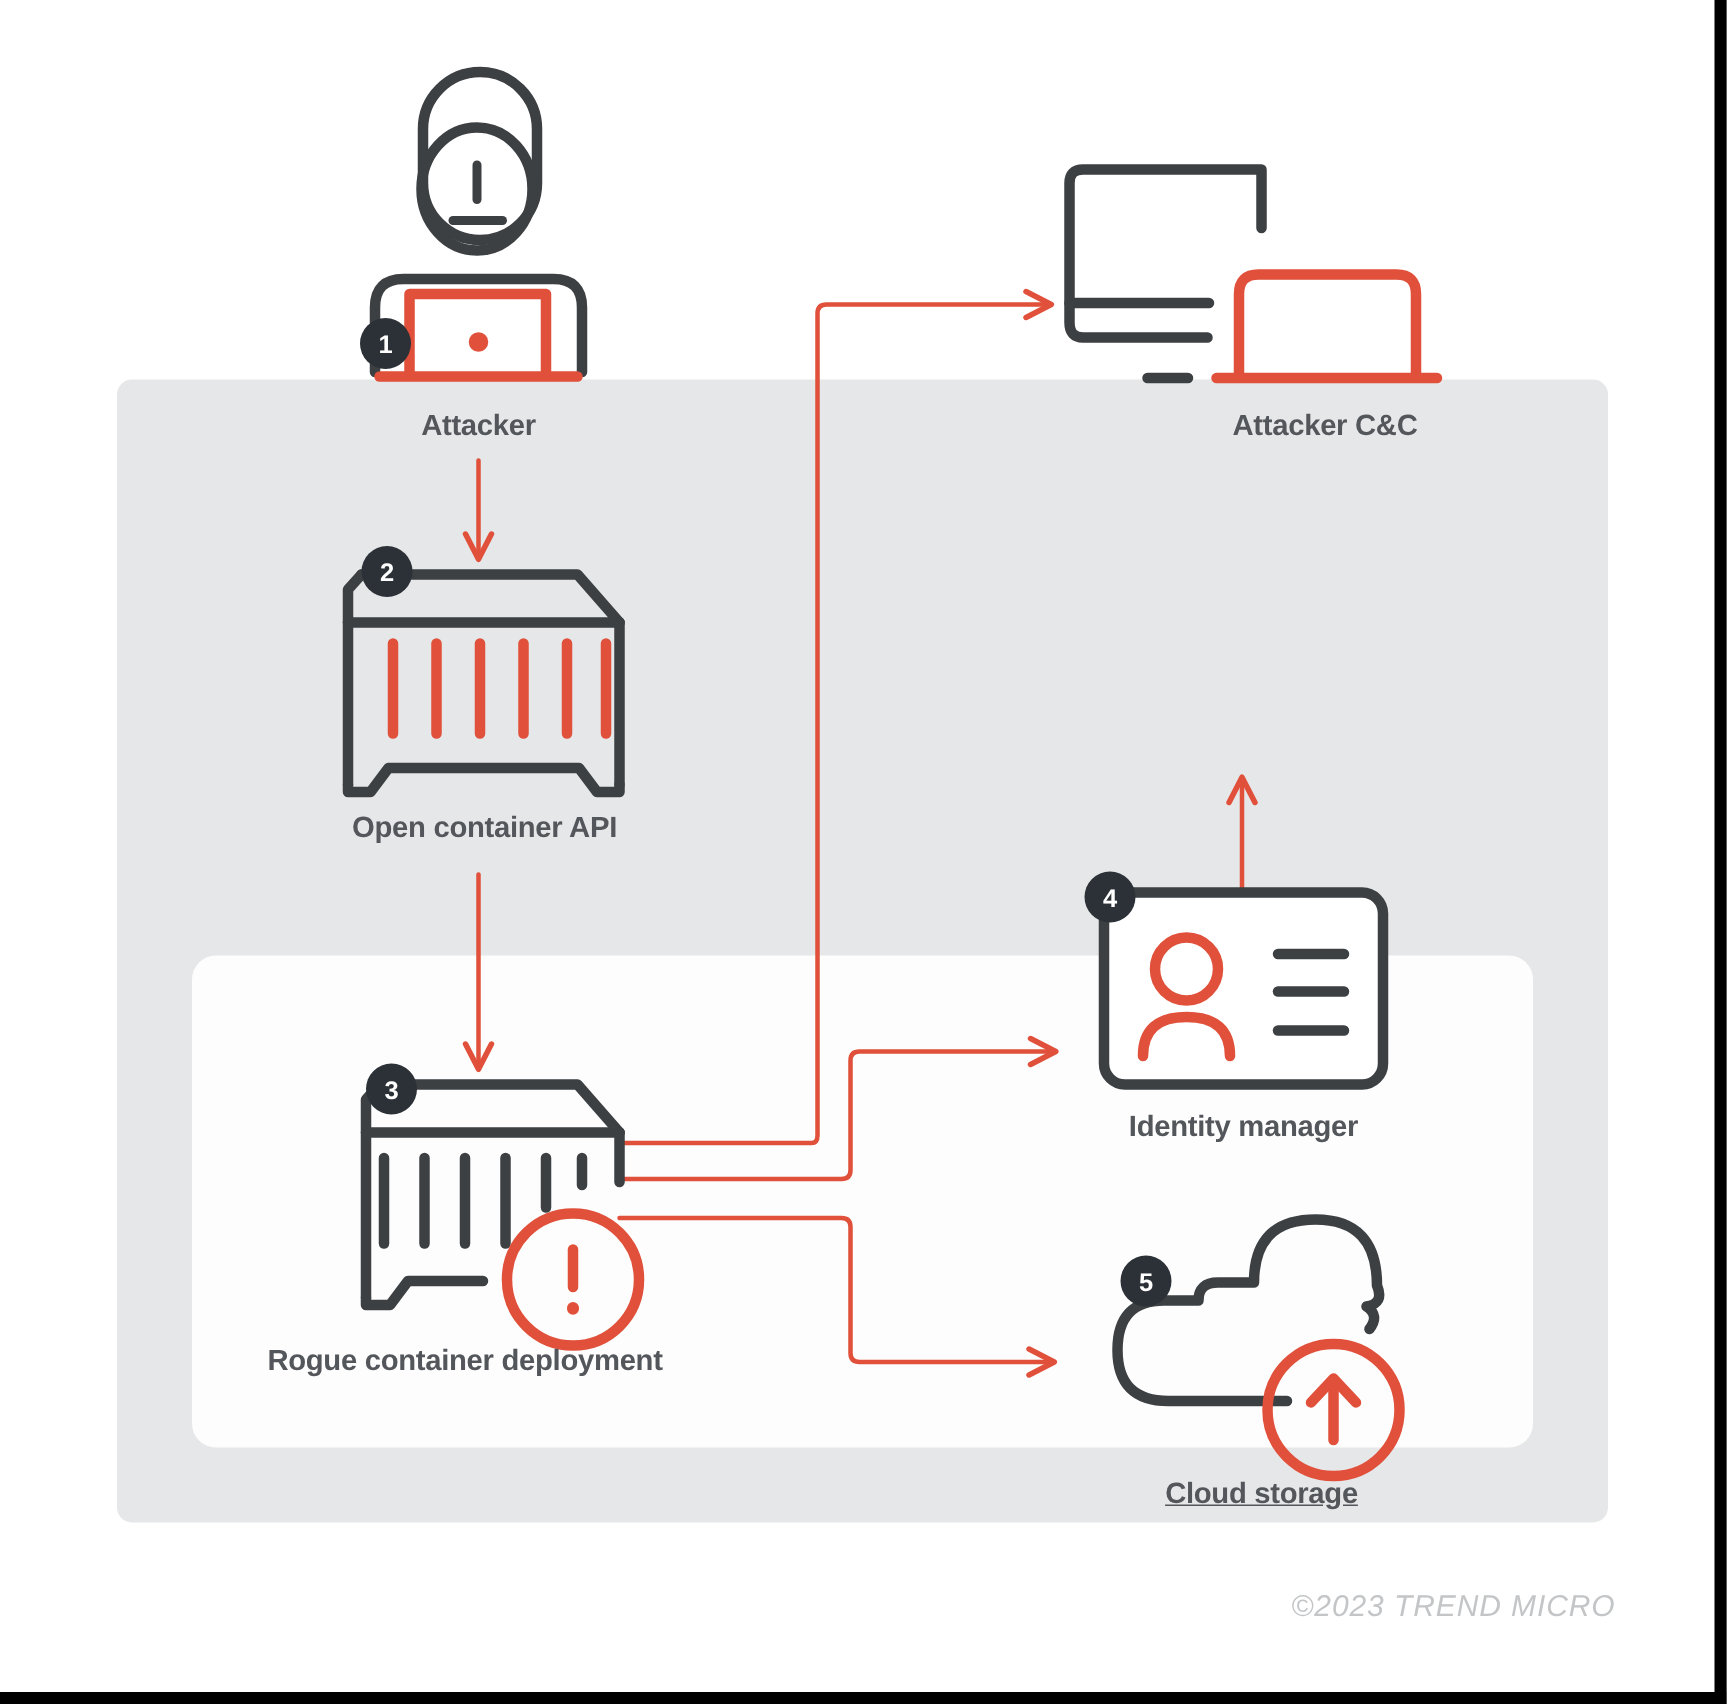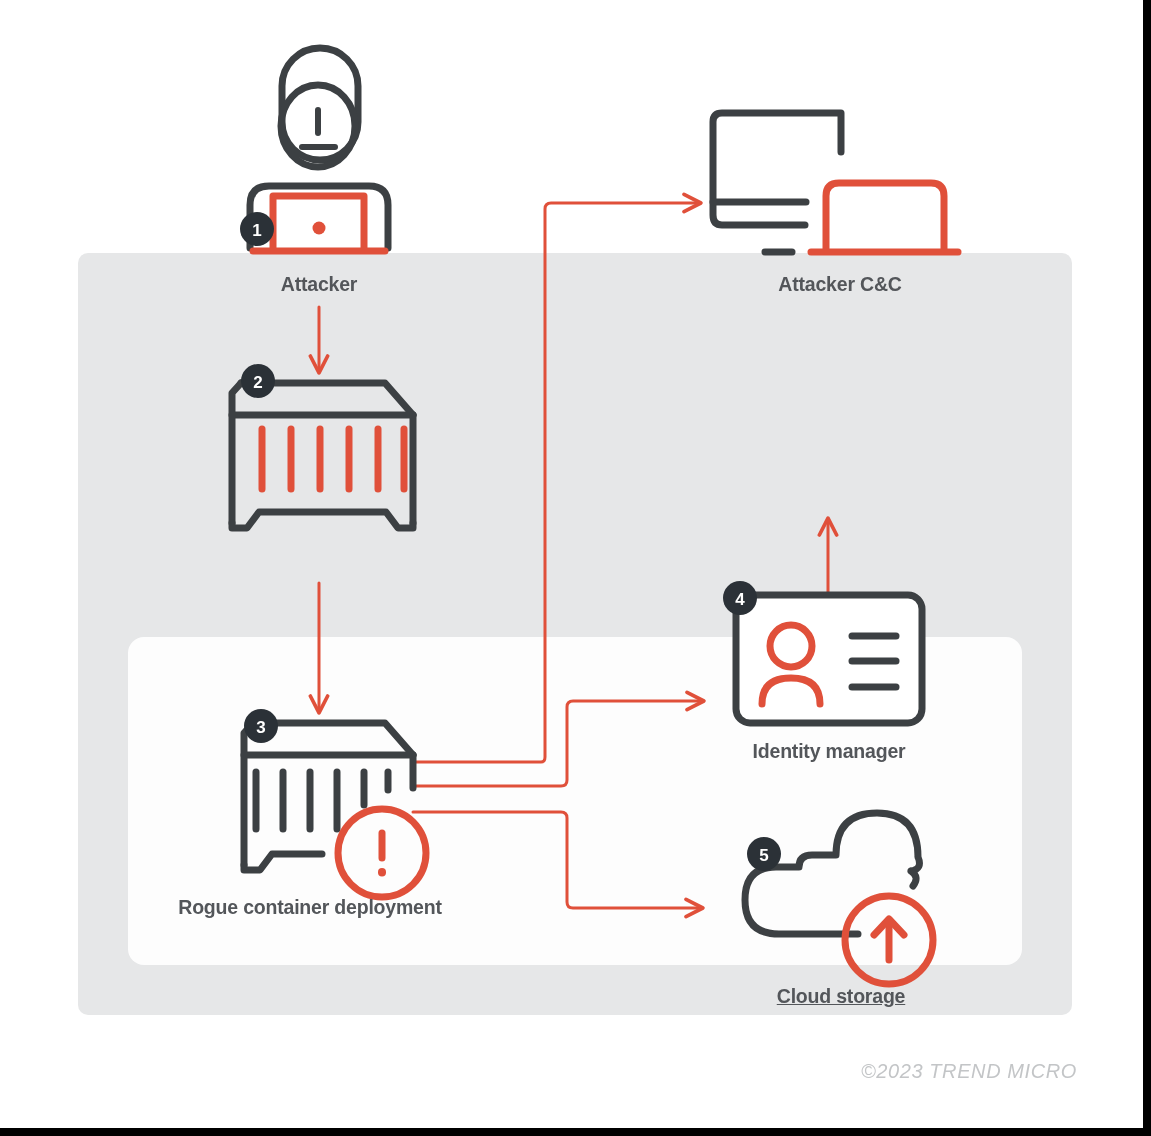--- a/index.html
+++ b/index.html
@@ -109,21 +109,21 @@
       <path d="M841,152 L841,113 Q841,113 834,113 L722,113 Q713,113 713,122 L713,215 Q713,225 722,225 L805,225"></path>
       <line x1="713" y1="202" x2="806" y2="202"></line>
 
       <line x1="765" y1="252" x2="792" y2="252"></line>
     </g>
     <g fill="none" stroke="#e0503a" stroke-width="7" stroke-linecap="round" stroke-linejoin="round">
       <path d="M826,249 L826,196 Q826,183 839,183 L931,183 Q944,183 944,196 L944,249"></path>
       <line x1="811" y1="252" x2="958" y2="252"></line>
     </g>
   </svg>
-  <div class="cap" style="left:735px;top:273px;width:210px;">Attacker C&amp;C</div>
+  <div class="cap" style="left:735px;top:273px;width:210px;text-align:right;">Attacker C&amp;C</div>
 
   <svg class="layer" viewBox="0 0 1151 1136">
     <g fill="none" stroke="#3c4043" stroke-width="7" stroke-linecap="round" stroke-linejoin="round">
 
       <path d="M241,383 L385,383 L413,415"></path>
 
       <path d="M232,415 L413,415"></path>
 
       <path d="M241,383 L232,393 L232,523"></path>
       <path d="M413,415 L413,523"></path>
@@ -136,20 +136,21 @@
       <line x1="320" y1="429" x2="320" y2="489"></line>
       <line x1="349" y1="429" x2="349" y2="489"></line>
       <line x1="378" y1="429" x2="378" y2="489"></line>
       <line x1="404" y1="429" x2="404" y2="489"></line>
     </g>
     <g>
       <circle cx="258" cy="381" r="17" fill="#2b3137"></circle>
       <text class="badge-num" x="258" y="387.5" text-anchor="middle">2</text>
     </g>
   </svg>
+  <div class="cap" style="left:208px;top:541px;width:230px;">Open container API</div>
 
   <svg class="layer" viewBox="0 0 1151 1136">
     <g fill="none" stroke="#3c4043" stroke-width="7" stroke-linecap="round" stroke-linejoin="round">
 
       <path d="M253,723 L385,723 L413,755"></path>
       <path d="M244,755 L413,755"></path>
       <path d="M253,723 L244,733 L244,865"></path>
       <path d="M413,755 L413,788"></path>
 
       <path d="M244,865 L244,870 L260,870 L272,854 L322,854"></path>

